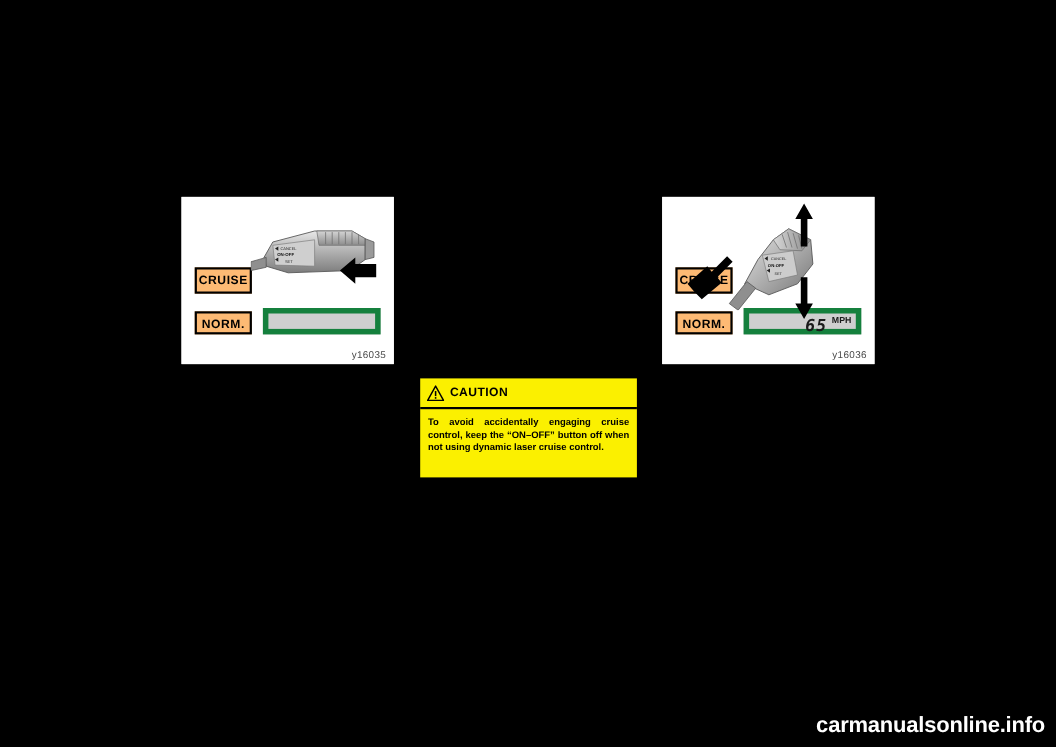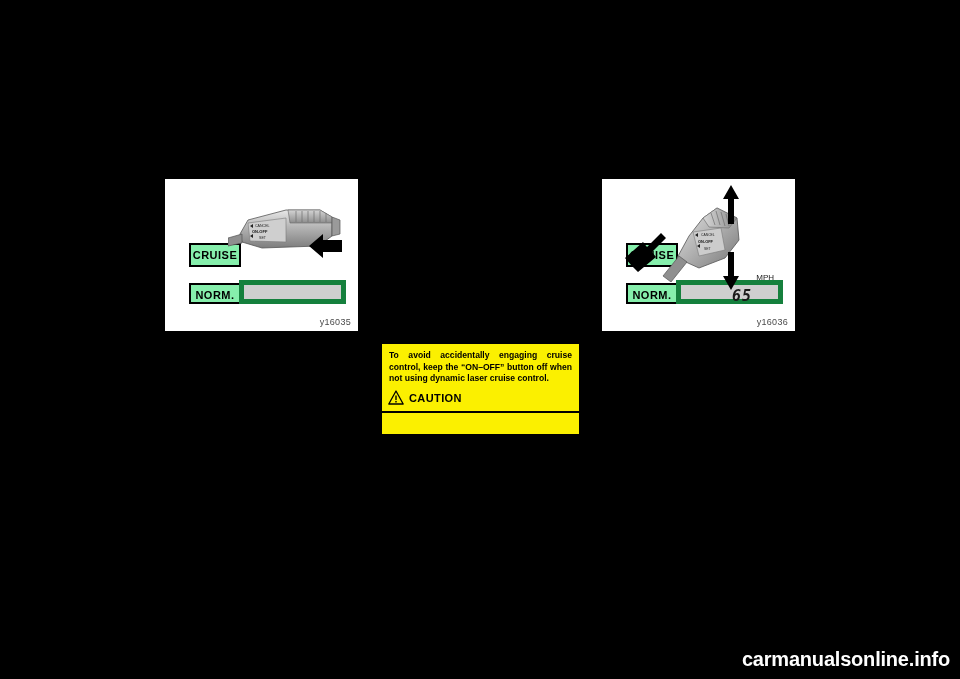--- a/index.html
+++ b/index.html
@@ -31,29 +31,28 @@
   #figure-right {
     left: 602px;
     top: 179px;
     width: 193px;
     height: 152px;
   }
 
   .fig-label {
     position: absolute;
     border: 2px solid #000000;
-    background: #86efac;
+    background: #fdba74;
     color: #000000;
     font-weight: bold;
     font-size: 11px;
     letter-spacing: 0.5px;
     text-align: center;
     line-height: 20px;
     box-sizing: border-box;
-    margin-left: 12px;
   }
   .cruise-label {
     left: 11px;
     top: 63px;
     width: 52px;
     height: 24px;
     line-height: 20px;
   }
   .norm-label {
     left: 11px;
@@ -80,23 +79,23 @@
     font-family: "DejaVu Sans Mono", monospace;
     font-size: 15px;
     font-weight: bold;
     font-style: italic;
     color: #1a1a1a;
     letter-spacing: 1px;
   }
   .display-bar .unit {
     position: absolute;
     right: 4px;
-    bottom: 17px;
+    bottom: 3px;
     font-size: 8px;
-    font-weight: normal;
+    font-weight: bold;
     color: #1a1a1a;
   }
 
   .fig-id {
     position: absolute;
     right: 6px;
     bottom: 3px;
     font-size: 9px;
     font-weight: normal;
     color: #4a4a4a;
@@ -286,24 +285,24 @@
 
     <polygon points="128,110 120,96 125,96 125,72 131,72 131,96 136,96" fill="#000000"></polygon>
 
     <polygon points="22,78 40,62 44,67 58,53 63,58 49,72 53,77 35,92 28,85" fill="#000000"></polygon>
   </svg>
 
   <div class="fig-id">y16036</div>
 </div>
 
 <div id="caution-box">
-  <div id="caution-body">To avoid accidentally engaging cruise control, keep the “ON–OFF” button off when not using dynamic laser cruise control.</div>
   <div id="caution-head">
     <svg class="warn-icon" viewBox="0 0 16 15">
       <polygon points="8,1 15.2,14 0.8,14" fill="none" stroke="#000000" stroke-width="1.3" stroke-linejoin="round"></polygon>
       <rect x="7.3" y="5.5" width="1.4" height="4.6" fill="#000000"></rect>
       <rect x="7.3" y="11" width="1.4" height="1.5" fill="#000000"></rect>
     </svg>
     <span id="caution-title">CAUTION</span>
   </div>
+  <div id="caution-body">To avoid accidentally engaging cruise control, keep the “ON–OFF” button off when not using dynamic laser cruise control.</div>
 </div>
 
 <div id="footer-watermark">carmanualsonline.info</div>
 
 </body></html>

